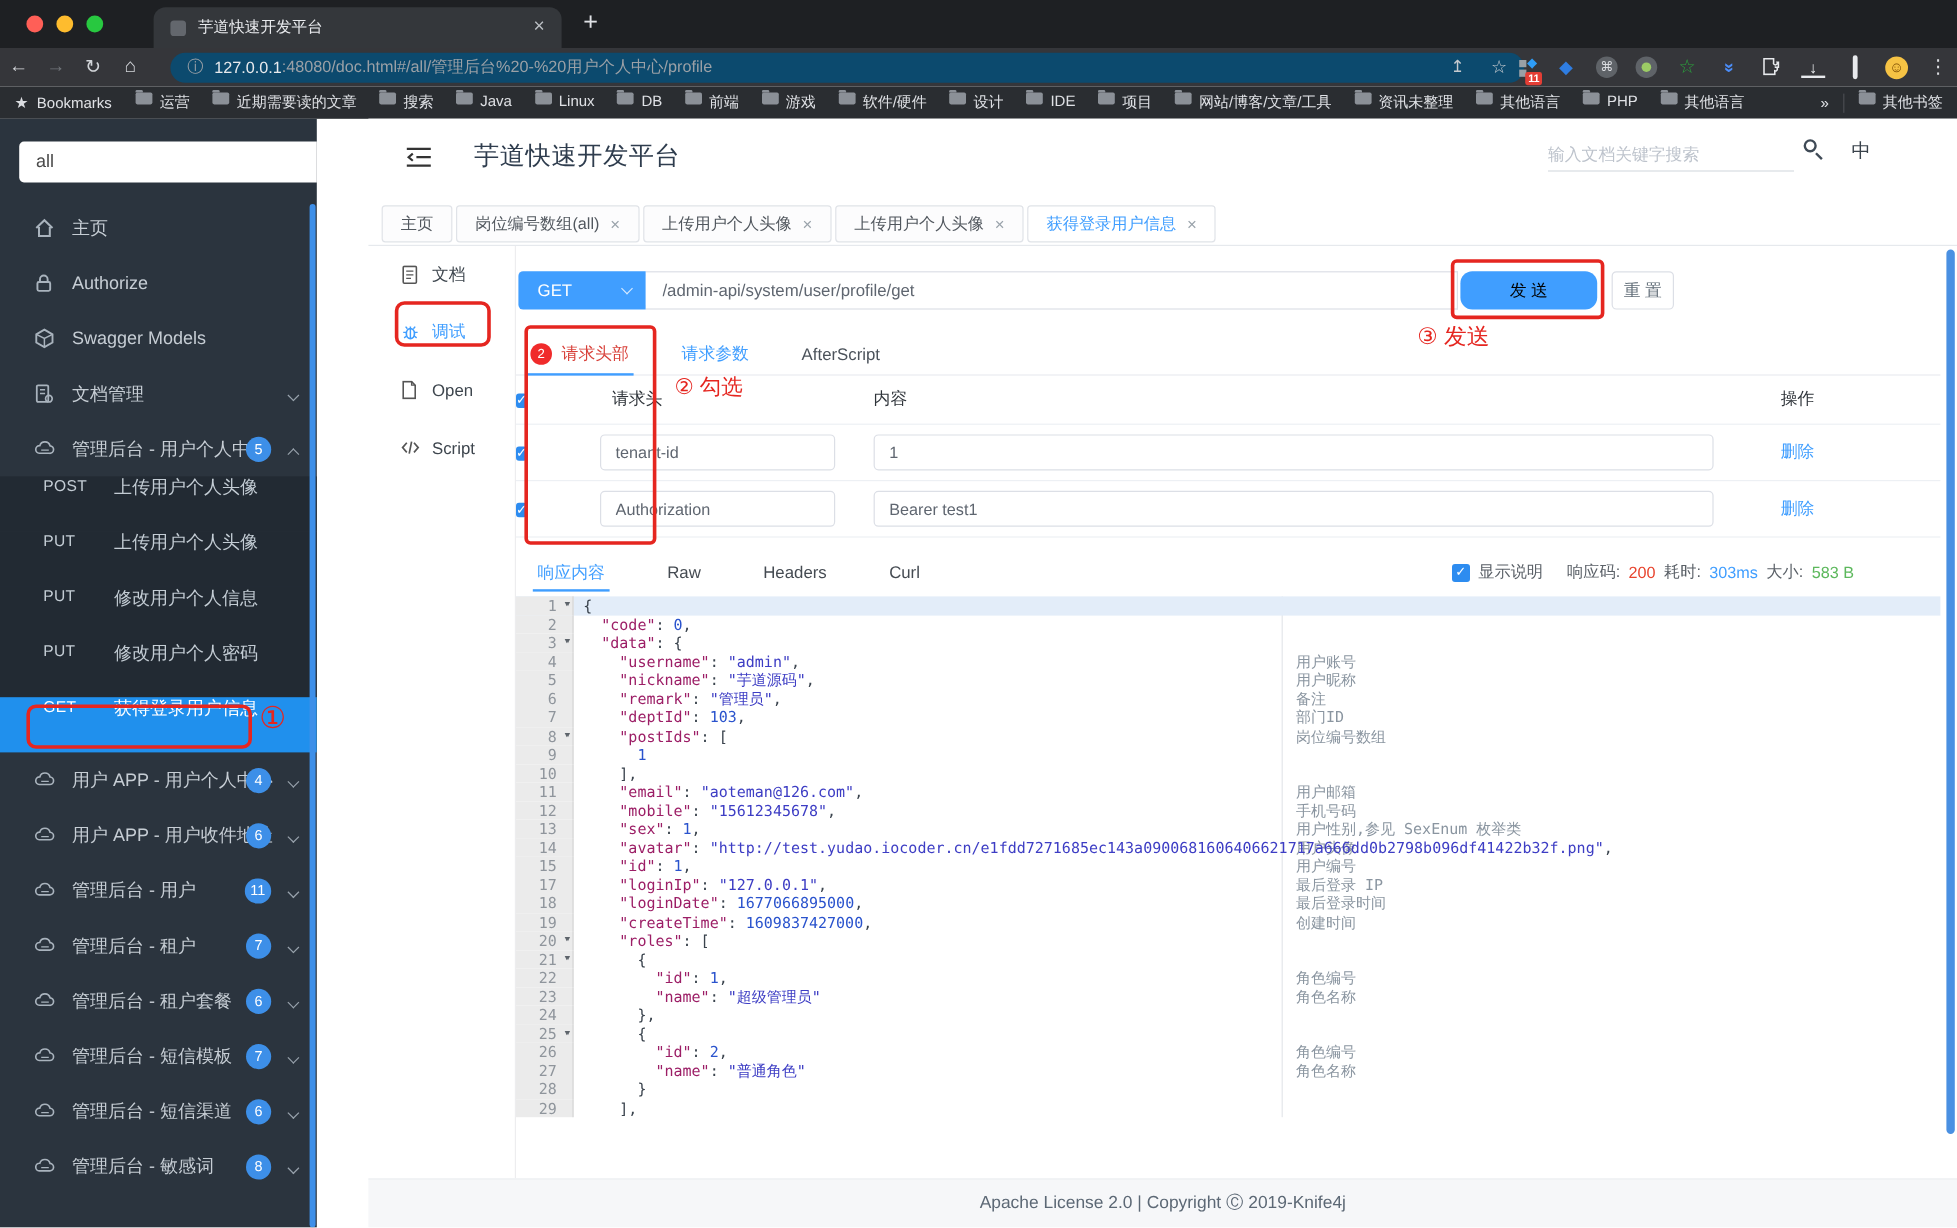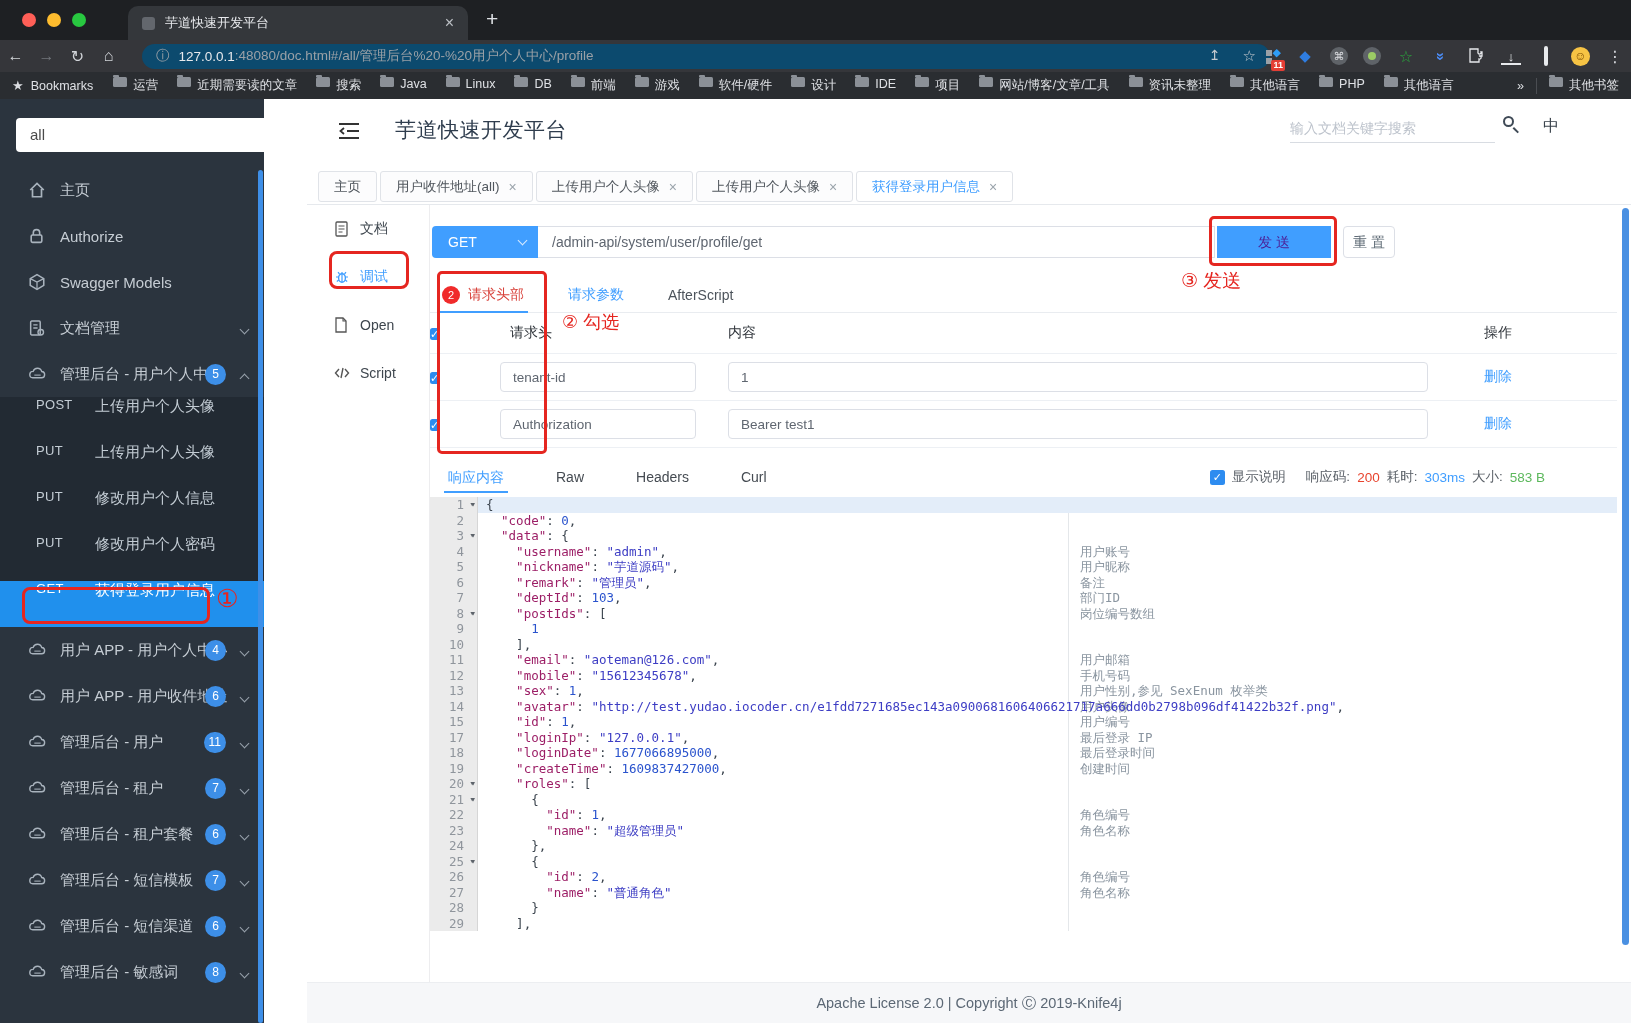--- a/index.html
+++ b/index.html
@@ -95,21 +95,21 @@
   .in-item{height:48px;display:flex;align-items:center;padding-left:27px;gap:10px;font-size:14px;color:#3e464e}
   .in-item.act{color:#409eff}
   .in-ico{width:16px;height:16px;flex:none}
   .in-ico svg{display:block}
 
   .panel{position:absolute;left:123px;top:0;right:14px;bottom:0}
   .req-bar{position:absolute;left:2px;top:21px;height:32px;display:flex}
   .method{width:106px;height:32px;background:#409eff;color:#fff;border-radius:4px 0 0 4px;font-size:14px;line-height:32px;padding-left:16px;position:relative}
   .method .mchev{position:absolute;right:12px;top:11px;width:7px;height:7px;border-right:1.5px solid #d6eaff;border-bottom:1.5px solid #d6eaff;transform:rotate(45deg)}
   .url-in{width:677px;height:32px;border:1px solid #dcdfe6;border-left:none;padding-left:14px;font-size:14px;color:#5f6670;background:#fff;outline:none;font-family:inherit}
-  .send-btn{width:114px;height:32px;background:#409eff;color:#4c1d95;text-align:center;line-height:32px;font-size:14px;border-radius:0;margin-left:2px}
+  .send-btn{width:114px;height:32px;background:#409eff;color:#000000;text-align:center;line-height:32px;font-size:14px;border-radius:10px;margin-left:2px}
   .reset-btn{width:52px;height:32px;border:1px solid #dcdfe6;border-radius:4px;background:#fff;color:#5f6b76;text-align:center;line-height:30px;font-size:14px;margin-left:12px}
 
   .req-tabs{position:absolute;left:0;top:72px;right:0;height:36px;border-bottom:1px solid #e9ecf0;display:flex;align-items:center;padding-left:12px;font-size:14px}
   .rt{margin-right:44px;display:flex;align-items:center;gap:8px;position:relative;height:100%}
   .rt .bdg{width:18px;height:18px;background:#f02b2b;color:#fff;border-radius:50%;font-size:11px;text-align:center;line-height:18px}
   .rt.red{color:#d8413a}.rt.blue{color:#409eff}.rt.plain{color:#4c535b}
   .rt.ink::after{content:"";position:absolute;left:-4px;right:-4px;bottom:-1px;height:2px;background:#409eff}
 
   .tbl{position:absolute;left:0;top:108px;right:0;font-size:14px}
   .tr{display:grid;grid-template-columns:70px 218px 742px 1fr;border-bottom:1px solid #edf0f4;align-items:center}
@@ -474,21 +474,21 @@
       <span class="search">输入文档关键字搜索</span>
       <span class="search-ic"></span>
       <span class="zh-btn">中</span>
     </div>
 
     <div class="m-tabbar" id="doc-tabs">
         <div class="dtab">
           <span>主页</span>
         </div>
         <div class="dtab">
-          <span>用户收件地址(all)</span>
+          <span>岗位编号数组(all)</span>
           <span class="xglyph"></span>
         </div>
         <div class="dtab">
           <span>上传用户个人头像</span>
           <span class="xglyph"></span>
         </div>
         <div class="dtab">
           <span>上传用户个人头像</span>
           <span class="xglyph"></span>
         </div>

